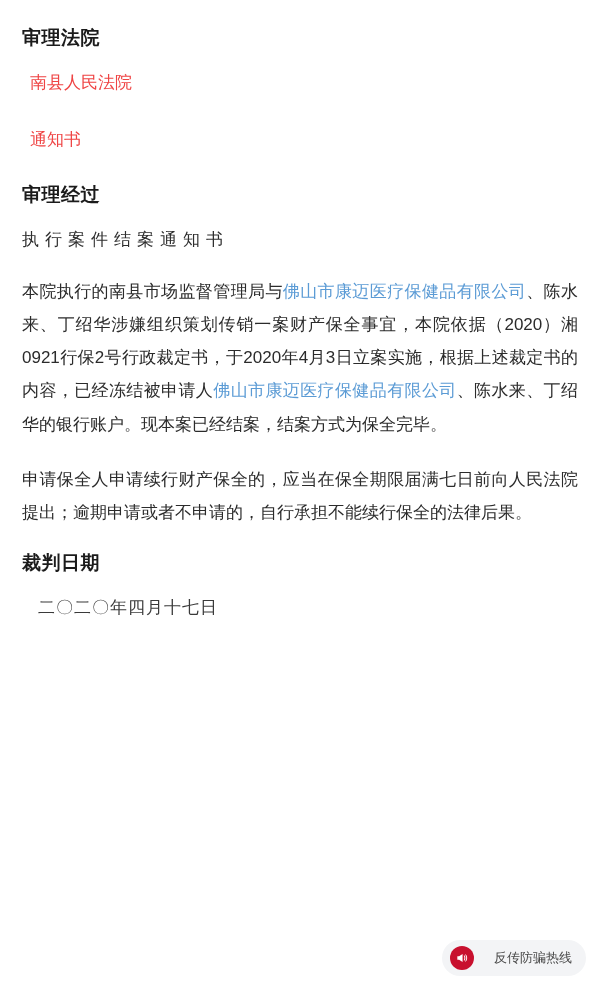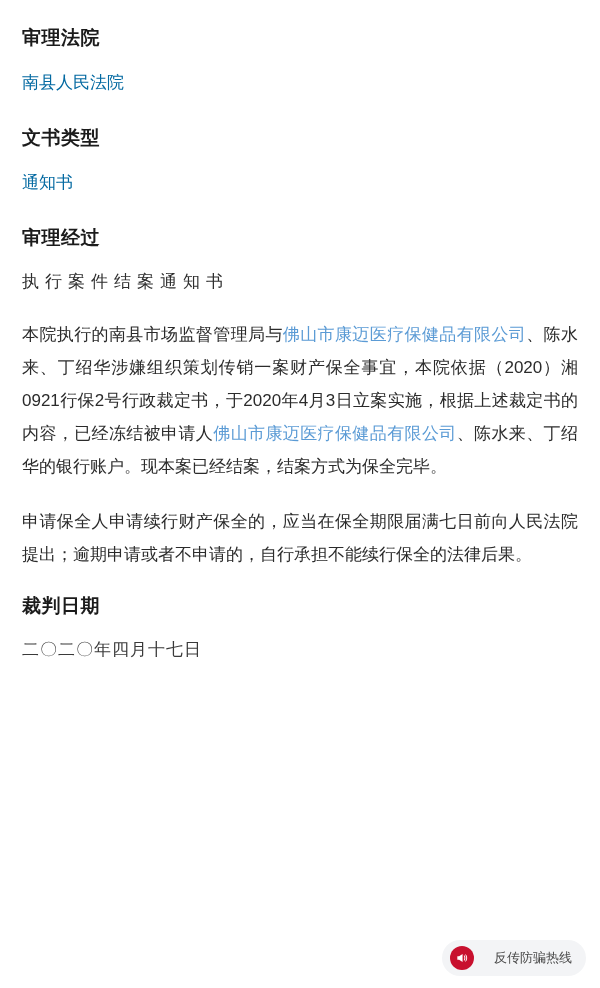--- a/index.html
+++ b/index.html
@@ -29,23 +29,23 @@
     font-size: 19px;
     font-weight: bold;
     color: #1b1b1b;
     letter-spacing: 0.5px;
     margin: 14px 0 18px 0;
     line-height: 1.3;
   }
   .sec-title.first { margin-top: 8px; }
   .sec-value {
     font-size: 17px;
-    color: #0369a1;
+    color: #ef4444;
     line-height: 1.6;
-    margin: 0 0 30px 0;
+    margin: 0 0 30px 8px;
   }
   .doc-heading {
     font-size: 17px;
     color: #2e2e2e;
     letter-spacing: 6px;
     margin: 4px 0 22px 0;
     line-height: 1.6;
     font-family: Liberation Serif, serif;
   }
   .para {
@@ -56,21 +56,21 @@
     text-align: justify;
   }
   .hl {
     color: #5b9bd5;
   }
   .date-value {
     font-size: 17px;
     color: #3a3a3a;
     line-height: 1.6;
     letter-spacing: 1px;
-    margin: 0;
+    margin: 16px;
   }
 
   
   .watermark {
     position: absolute;
     right: 14px;
     bottom: 12px;
     display: flex;
     align-items: center;
     gap: 20px;
@@ -99,21 +99,20 @@
 <body>
 
 <div class="page">
 
   <div class="section">
     <div class="sec-title first">审理法院</div>
     <div class="sec-value">南县人民法院</div>
   </div>
 
   <div class="section">
-    <div class="sec-title">文书类型</div>
     <div class="sec-value">通知书</div>
   </div>
 
   <div class="section">
   </div>
 
   <div class="section">
     <div class="sec-title">审理经过</div>
 
     <div class="doc-heading">执行案件结案通知书</div>

